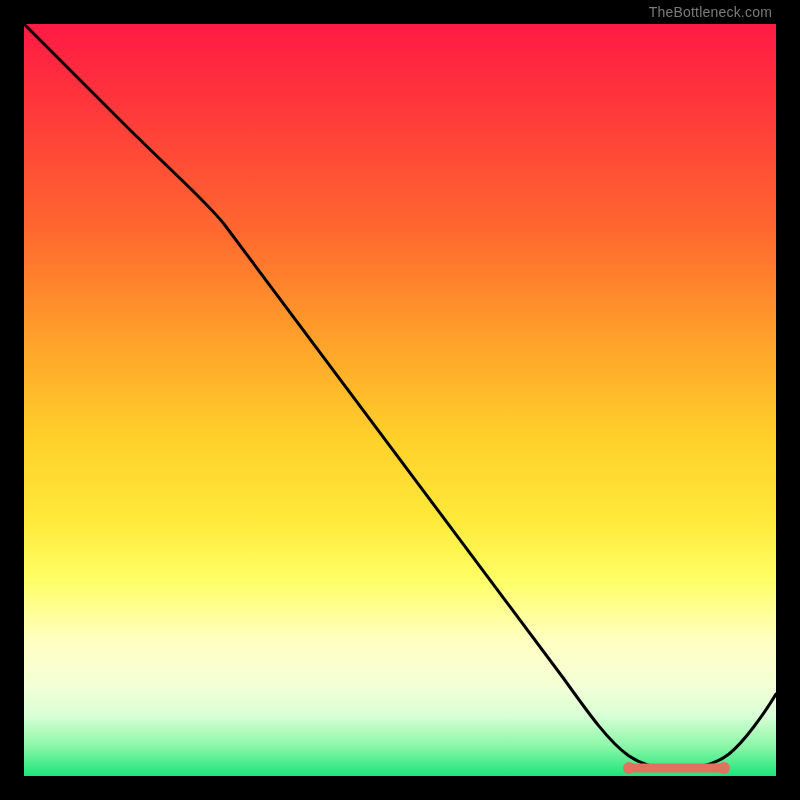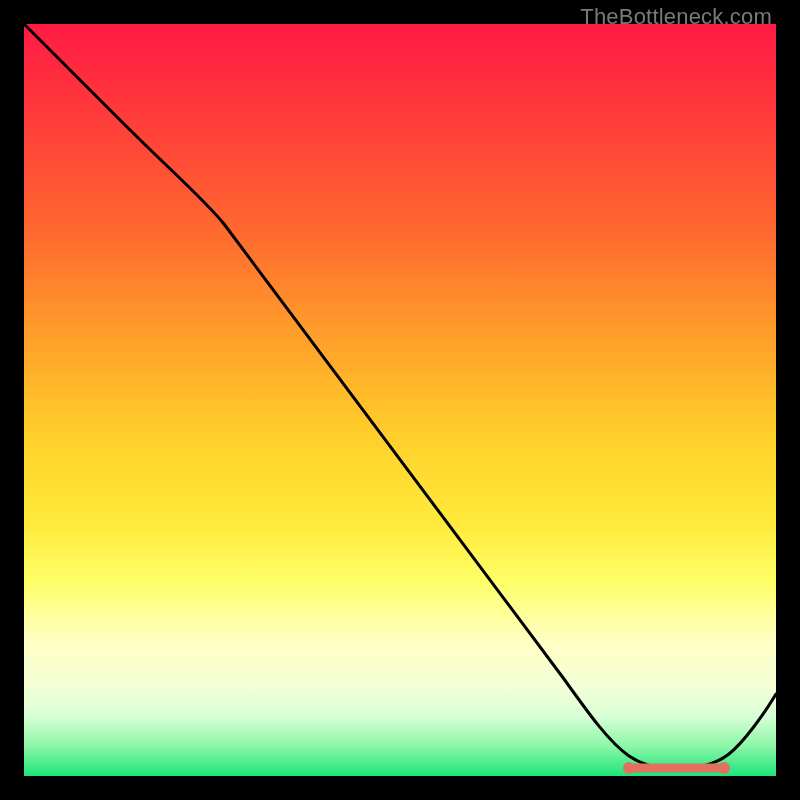--- a/index.html
+++ b/index.html
@@ -38,21 +38,21 @@
       #d8ffd6 92%,
       #8cf7a8 96%,
       #1de47a 100%
     );
   }
   .attribution {
     position: absolute;
     top: 4px;
     right: 28px;
     color: #7a7a7a;
-    font-size: 22px;
+    font-size: 14px;
     font-weight: 500;
     letter-spacing: 0.2px;
   }
   svg.curve {
     position: absolute;
     left: 0;
     top: 0;
     width: 752px;
     height: 752px;
   }

